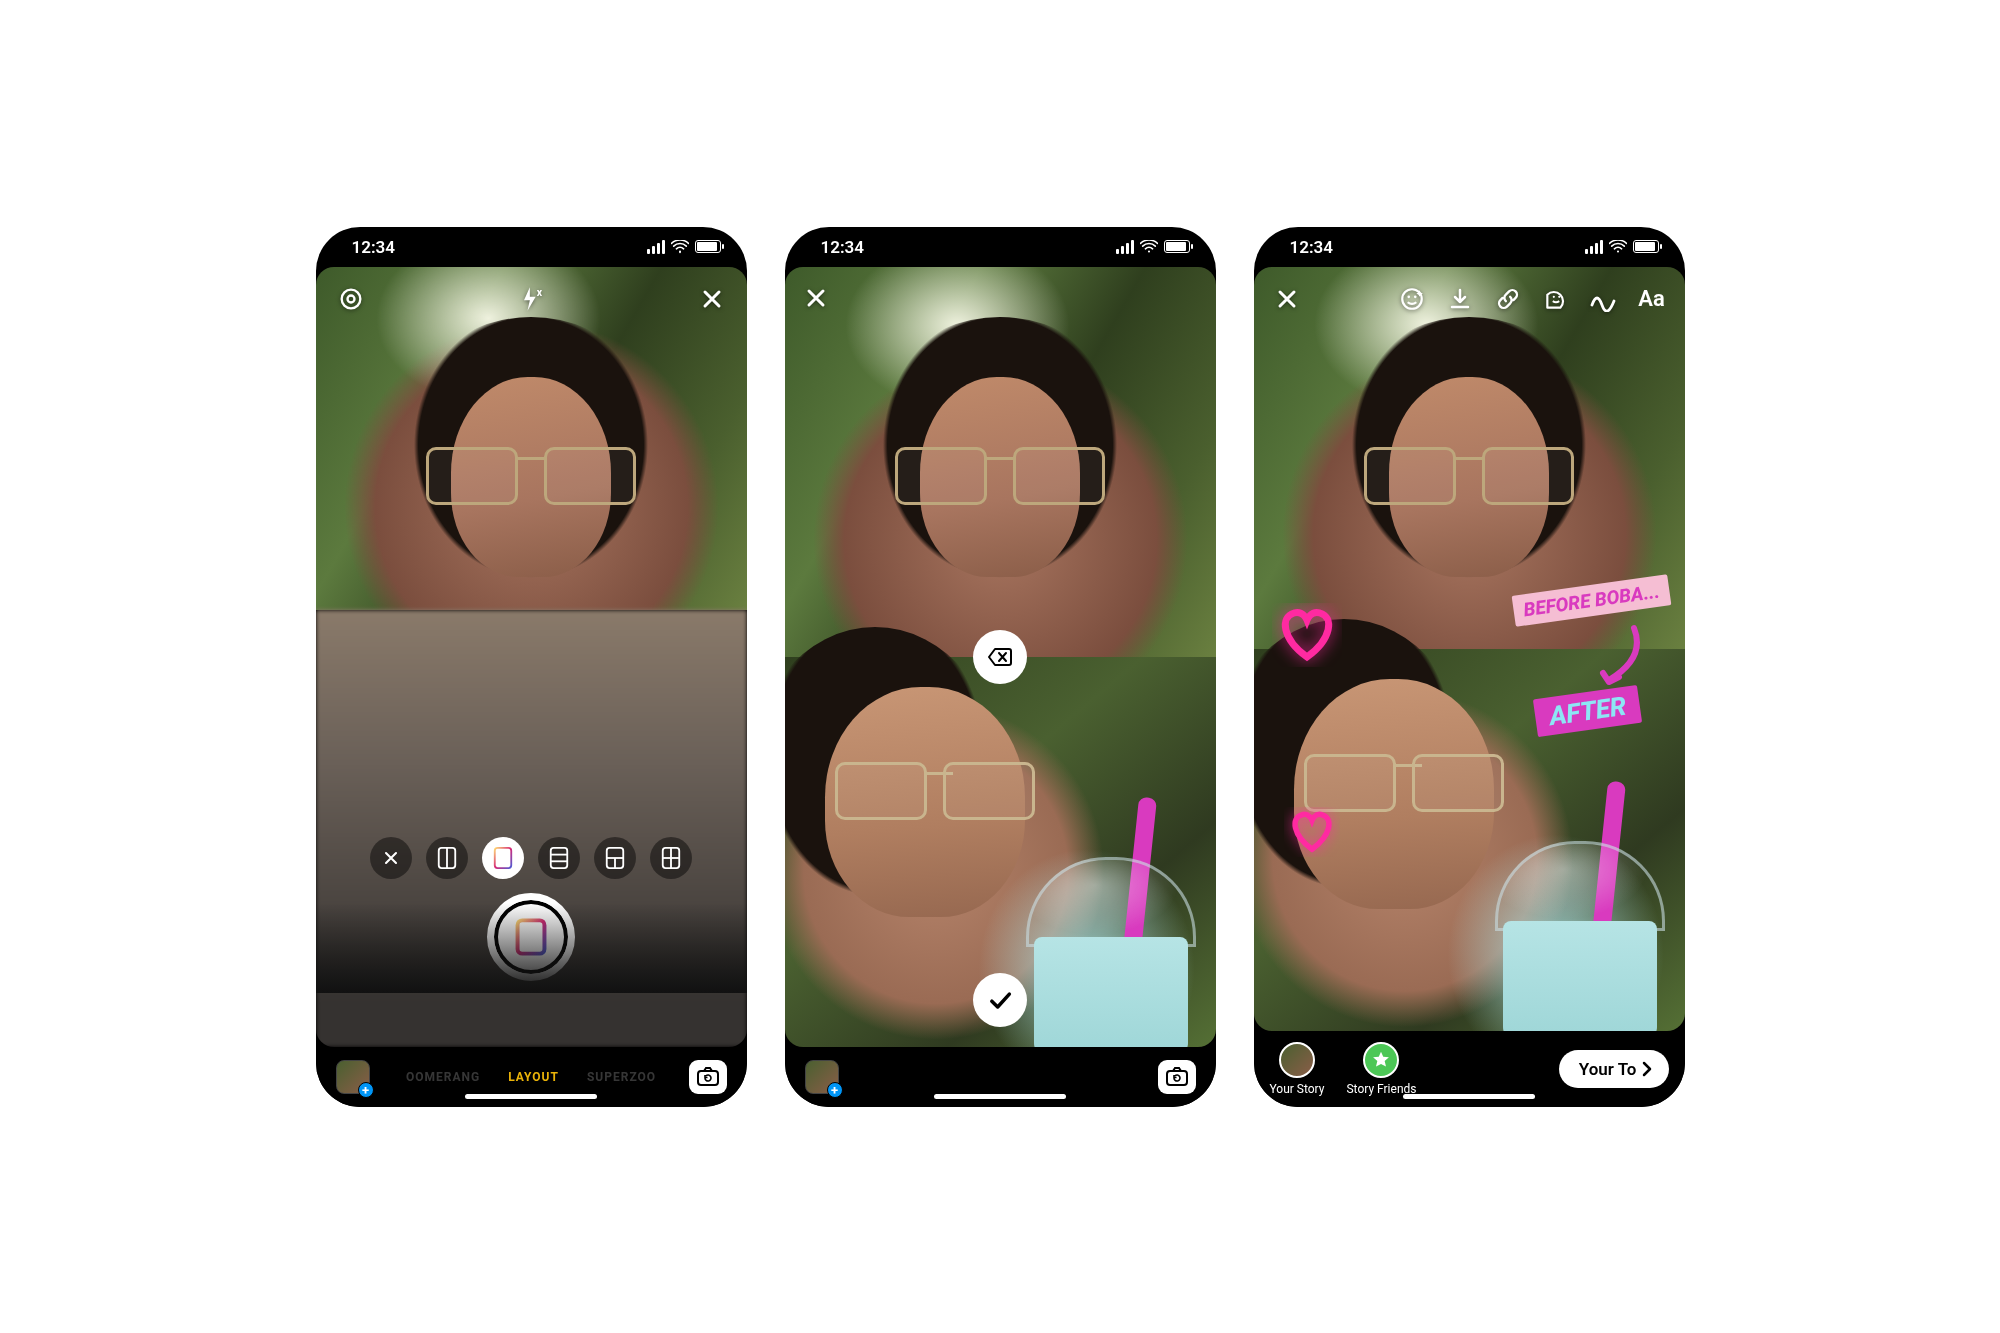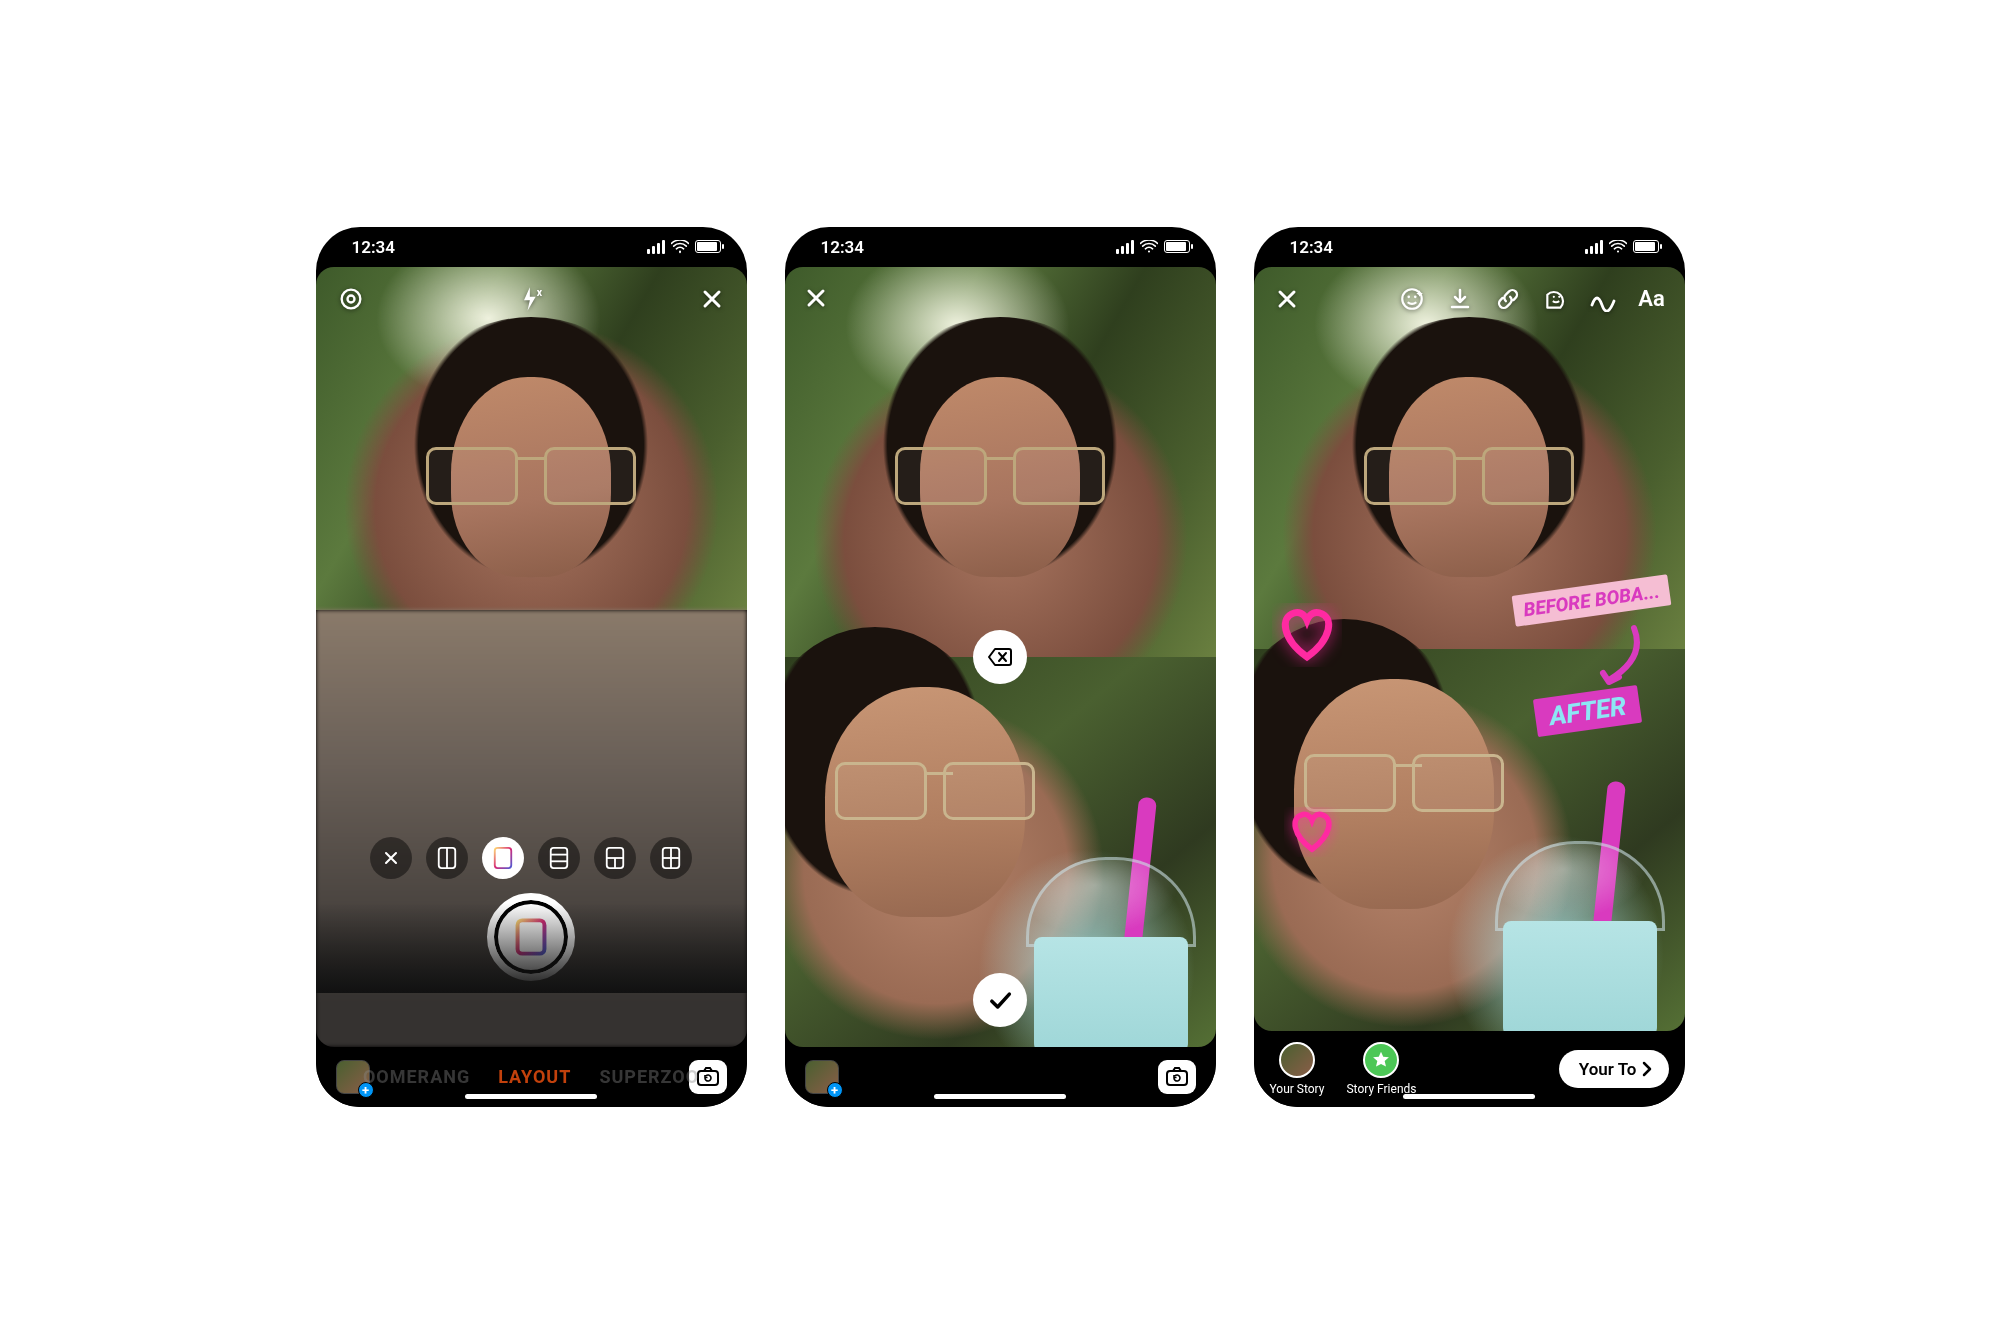--- a/index.html
+++ b/index.html
@@ -93,22 +93,22 @@
   .icon-btn svg { filter: drop-shadow(0 1px 2px rgba(0,0,0,0.5)); }
 
   .layout-options { position:absolute; bottom:168px; left:0; right:0; display:flex; justify-content:center; gap:14px; }
   .layout-chip { width:42px; height:42px; border-radius:50%; background:rgba(0,0,0,0.45); display:flex; align-items:center; justify-content:center; }
   .layout-chip.selected { background:#fff; }
   .layout-chip svg { width:20px; height:22px; }
   .shutter { position:absolute; bottom:66px; left:calc(50% - 44px); width:88px; height:88px; border-radius:50%; background:#fff; border:7px solid #fff; box-shadow: inset 0 0 0 4px #000; display:flex; align-items:center; justify-content:center;}
   .shutter svg { width:38px; height:38px; }
 
   .bottom-bar { height:60px; background:#000; display:flex; align-items:center; justify-content:space-between; padding:0 20px; position:relative; }
-  .modes { position:absolute; left:80px; right:80px; top:0; bottom:0; display:flex; align-items:center; justify-content:center; gap:28px; color:#888; font-size:18px; font-weight:700; letter-spacing:1px; }
-  .modes span.active { color:#c2410c; }
+  .modes { position:absolute; left:80px; right:80px; top:0; bottom:0; display:flex; align-items:center; justify-content:center; gap:28px; color:#888; font-size:12px; font-weight:700; letter-spacing:1px; }
+  .modes span.active { color:#eab308; }
   .modes span.edge { opacity:0.4; }
   .thumb { width:34px; height:34px; border-radius:8px; background: linear-gradient(135deg,#4a6030,#8a5d48); position:relative; border:1.5px solid #444;}
   .thumb-plus { position:absolute; right:-5px; bottom:-5px; width:16px; height:16px; border-radius:50%; background:#0095f6; color:#fff; font-size:13px; line-height:16px; text-align:center; font-weight:700; border:1.5px solid #000;}
   .flip-cam { width:38px; height:34px; border-radius:9px; background:#fff; display:flex; align-items:center; justify-content:center; }
   .home-ind { position:absolute; bottom:8px; left:calc(50% - 66px); width:132px; height:5px; background:#fff; border-radius:3px; }
 
   
   .circle-btn { position:absolute; width:54px; height:54px; border-radius:50%; background:#fff; display:flex; align-items:center; justify-content:center; }
   .delete-last { left:calc(50% - 27px); top:calc(50% - 27px); }
   .confirm-btn { bottom:20px; left:calc(50% - 27px); }

